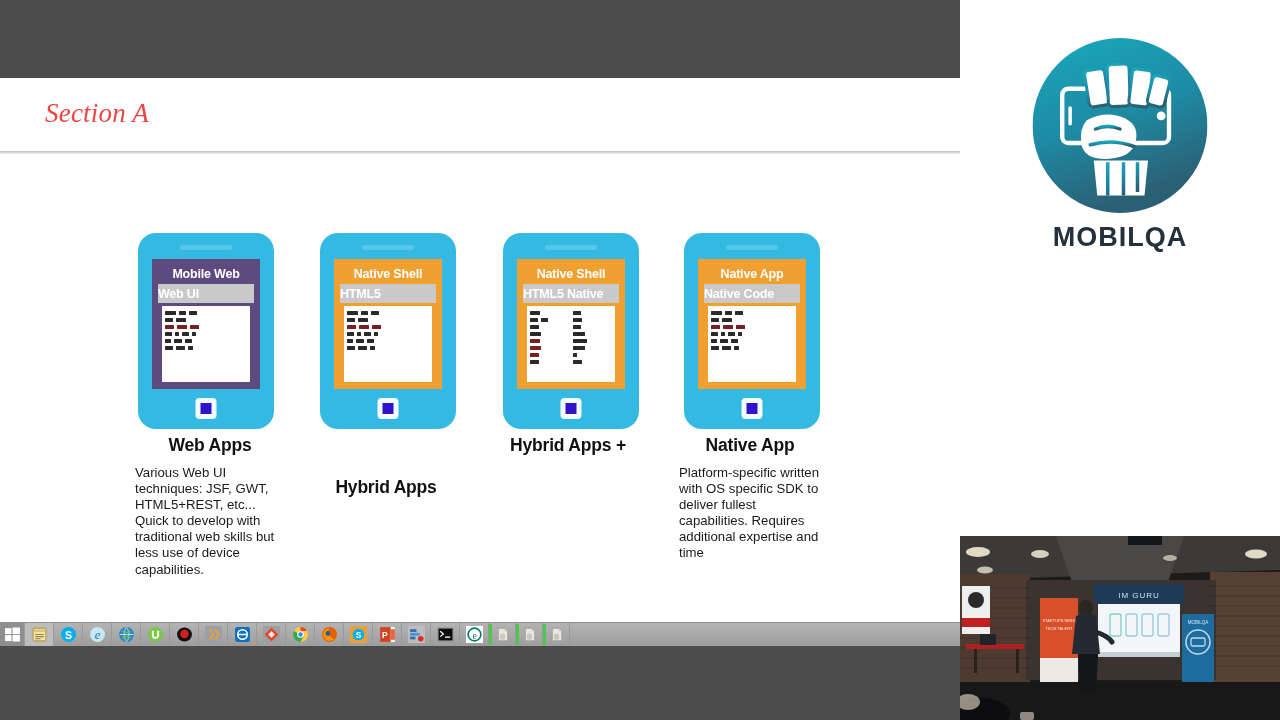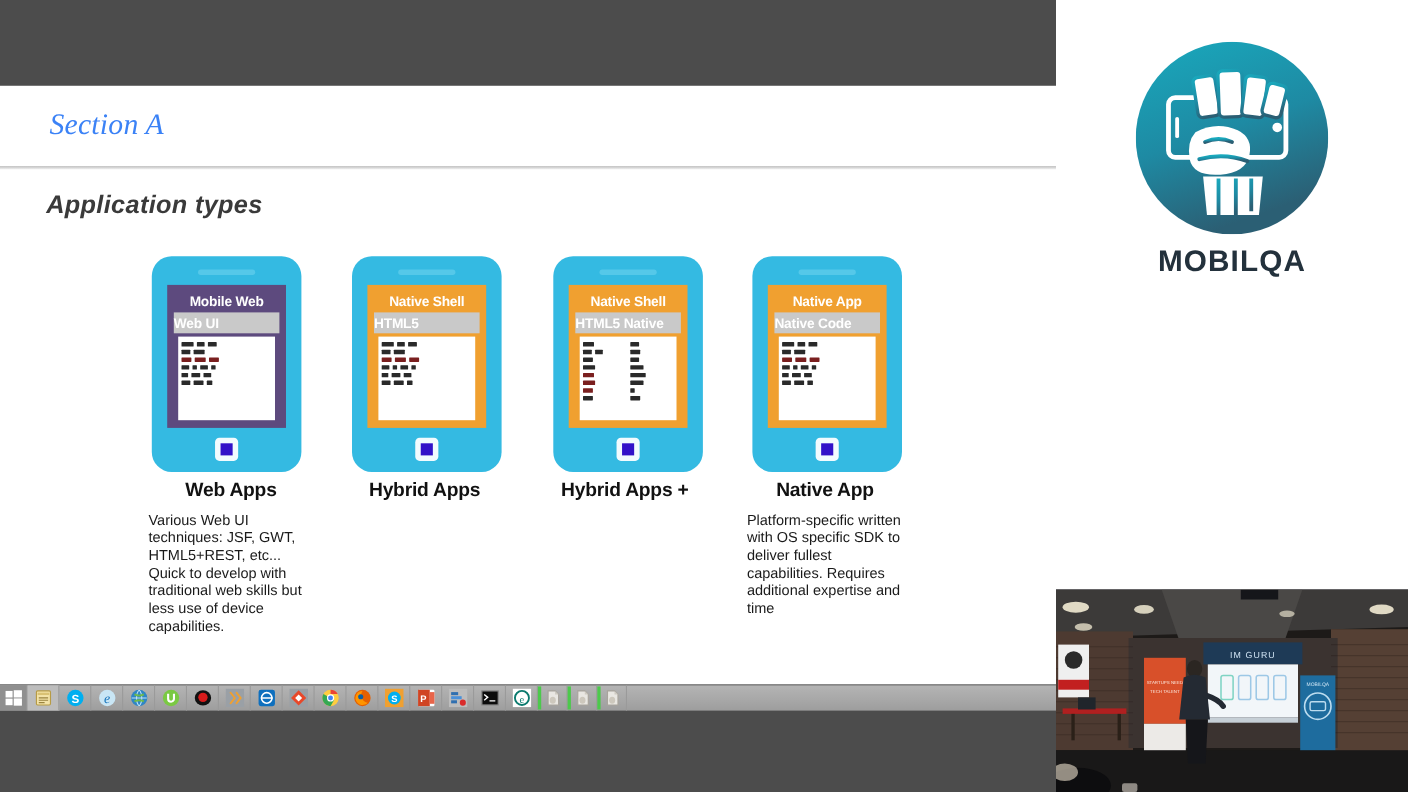--- a/index.html
+++ b/index.html
@@ -15,21 +15,21 @@
   .share-bg { position: absolute; left: 0; top: 0; width: 960px; height: 720px; background: #4c4c4c; }
 
   .slide {
     position: absolute; left: 0; top: 78px; width: 960px; height: 544px;
     background: #ffffff; overflow: hidden;
   }
   .slide-header { position: absolute; left: 0; top: 0; width: 100%; height: 74px; background: #fff; }
   .section-label {
     position: absolute; left: 45px; top: 20px;
     font-family: "Liberation Serif", serif;
-    font-style: italic; font-size: 27px; color: #3b82f6; letter-spacing: .2px;
+    font-style: italic; font-size: 27px; color: #ef4444; letter-spacing: .2px;
   }
   .header-rule {
     position: absolute; left: 0; top: 73px; width: 100%; height: 3px;
     background: linear-gradient(to bottom,#bdbdbd 0%, #d8d8d8 50%, #f3f3f3 100%);
   }
   .slide-title {
     position: absolute; left: 42px; top: 95px;
     font-size: 23px; font-weight: bold; font-style: italic; color: #3a3a3a;
     letter-spacing: .3px;
   }
@@ -119,21 +119,20 @@
 
   <div class="share-bg"></div>
 
   <div class="slide">
 
     <div class="slide-header">
       <div class="section-label">Section A</div>
       <div class="header-rule"></div>
     </div>
 
-    <div class="slide-title">Application types</div>
 
     <div class="phones" id="phones">
         <div class="phone-col" style="left: 138px;">
           <div class="phone">
             <div class="speaker"></div>
             <div class="screen-frame" style="background: rgb(93, 74, 126);">
               <div class="screen-title">Mobile Web</div>
               <div class="screen-sub">Web UI</div>
               <div class="code-box">
                 <div class="code-col">
@@ -334,21 +333,21 @@
             </div>
           </div>
         </div>
       </div>
 
     <div id="captions">
         <div class="caption-col" style="left: 135px; width: 150px;">
           <div class="cap-title">Web Apps</div>
           <div class="cap-body">Various Web UI techniques:  JSF, GWT, HTML5+REST, etc... Quick to develop with traditional web skills but less use of device capabilities.</div>
         </div>
-        <div class="caption-col" style="left: 316px; width: 140px;">
+        <div class="caption-col" style="left: 316px; width: 140px; margin-top: 42px;">
           <div class="cap-title">Hybrid Apps</div>
         </div>
         <div class="caption-col" style="left: 498px; width: 140px;">
           <div class="cap-title">Hybrid Apps +</div>
         </div>
         <div class="caption-col" style="left: 679px; width: 142px;">
           <div class="cap-title">Native App</div>
           <div class="cap-body">Platform-specific written with OS specific SDK to deliver fullest capabilities. Requires additional expertise and time</div>
         </div>
       </div>

